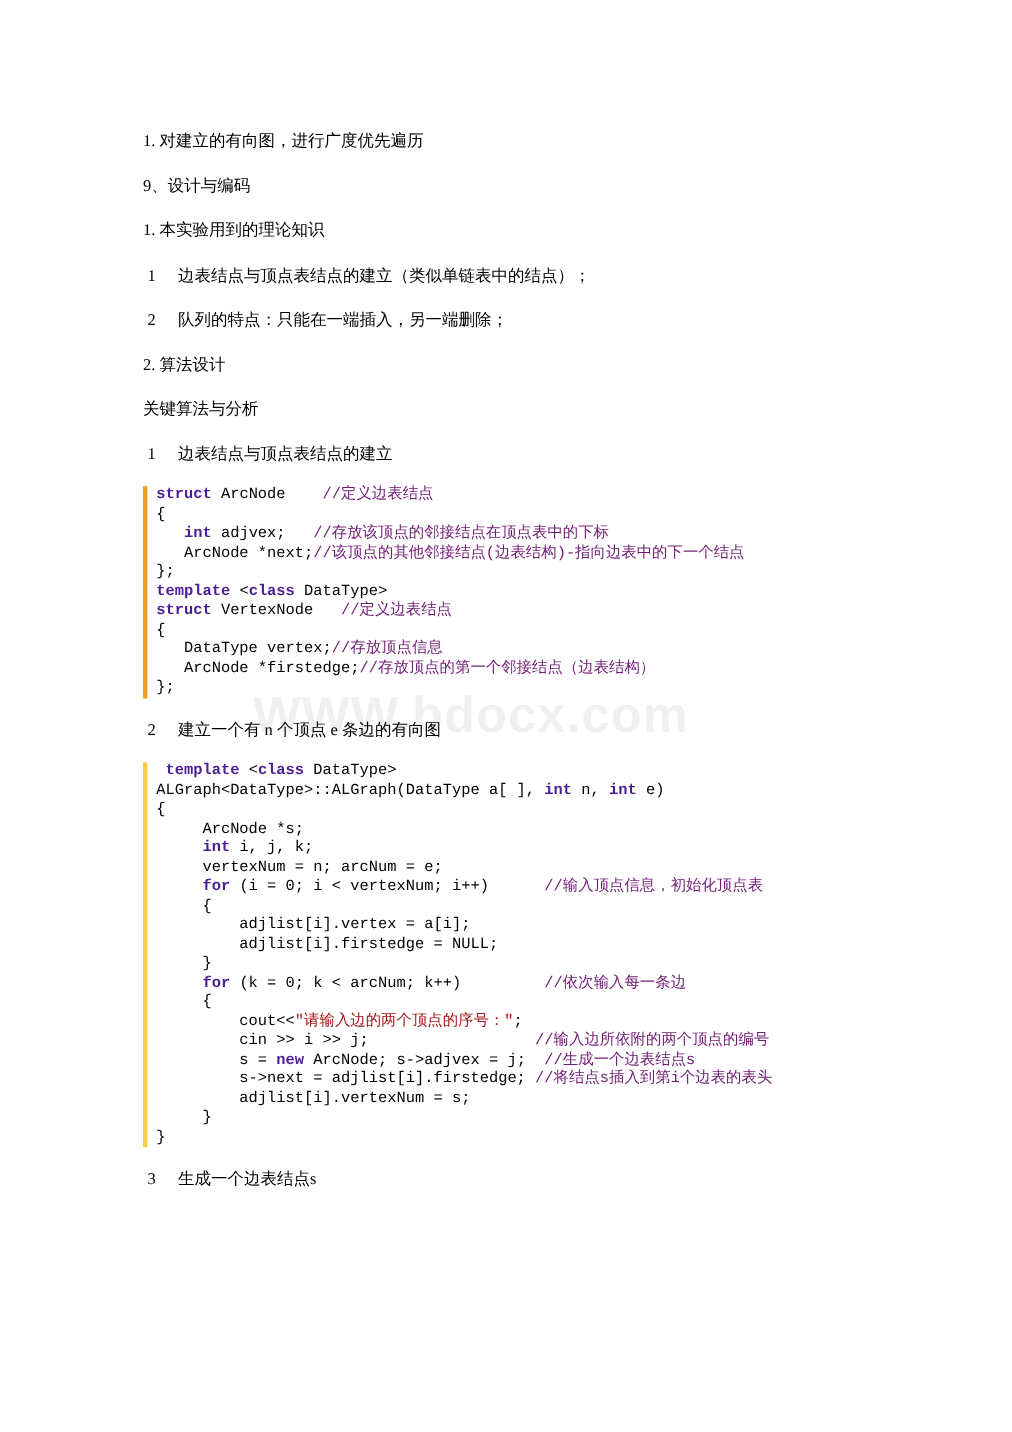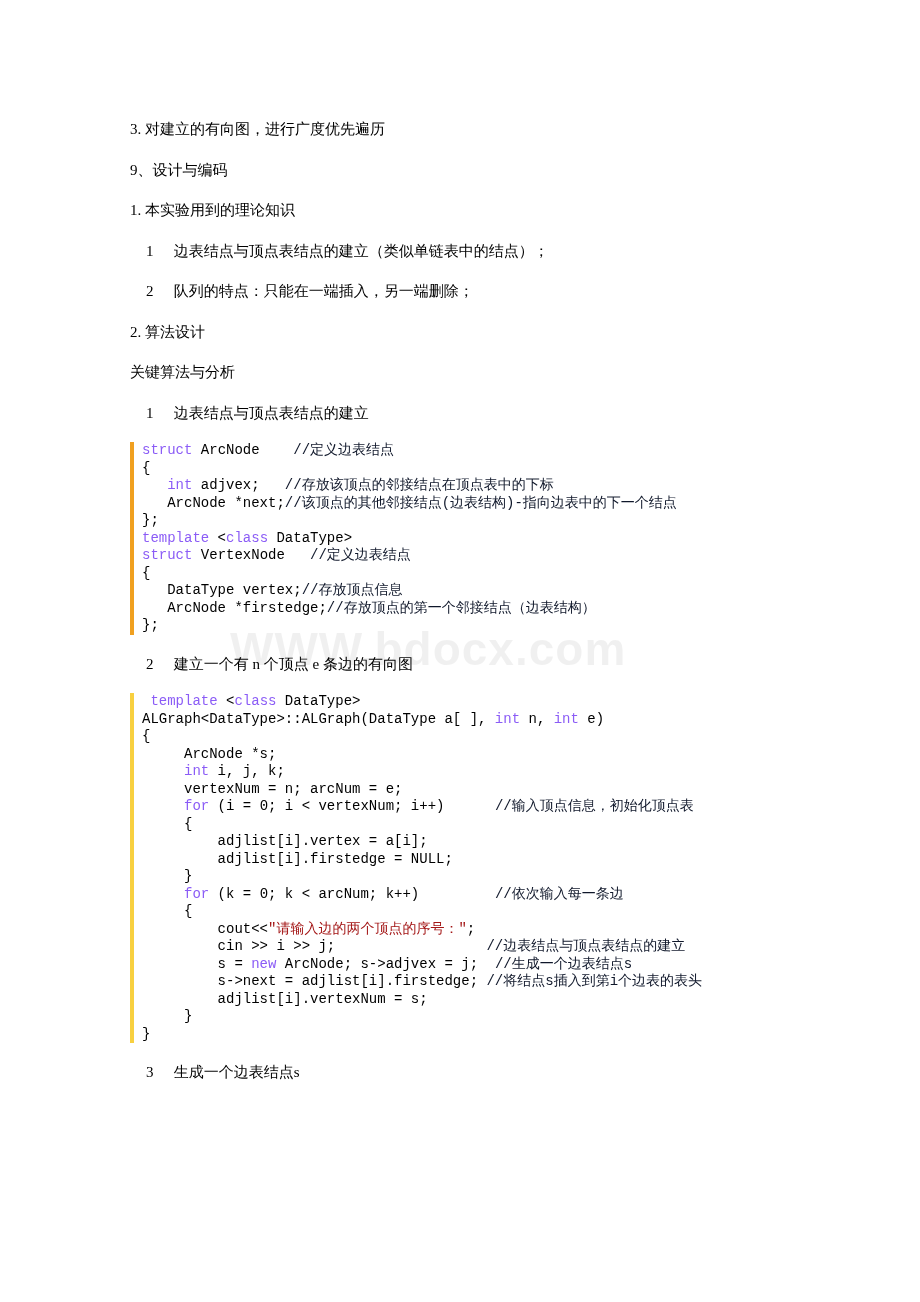--- a/index.html
+++ b/index.html
@@ -22,45 +22,45 @@
     white-space: pre;
     margin: 12px 0 18px 0;
     line-height: 1.25;
     padding-left: 8px;
     border-left-width: 4px;
     border-left-style: solid;
   }
   .sidebar-orange { border-left-color: #f0a020; }
   .sidebar-yellow { border-left-color: #f8d040; }
 
-  .tok-keyword { color: #8b5cf6; }
-  .tok-comment { color: #0f172a; margin-top: 44px; }
+  .tok-keyword { color: #4c1d95; font-weight: bold; }
+  .tok-comment { color: #701a75; margin-top: 44px; }
   .tok-string  { color: #a31515; }
 
   .watermark {
     position: absolute;
     left: 190px;
     top: 615px;
     font-family: Arial, sans-serif;
     font-weight: bold;
     font-size: 46px;
     color: rgba(0,0,0,0.06);
     letter-spacing: 1px;
     pointer-events: none;
     user-select: none;
     margin-left: 40px;
   }
 
-  .numlist { margin-left: 16px; }
+  .numlist { margin-left: 4px; }
   .numlist > span.num { display: inline-block; width: 24px; }
 </style>
 </head>
 <body>
 
-<div class="para">3. 对建立的有向图，进行广度优先遍历</div>
+<div class="para">1. 对建立的有向图，进行广度优先遍历</div>
 <div class="para">9、设计与编码</div>
 <div class="para">1. 本实验用到的理论知识</div>
 
 <div class="para numlist">
   <span class="num">1</span>
   <span>边表结点与顶点表结点的建立（类似单链表中的结点）；</span>
 </div>
 
 <div class="para numlist">
   <span class="num">2</span>
@@ -101,21 +101,21 @@
 <span class="tok-keyword">     int</span><span> i, j, k;</span>
 <span>     vertexNum = n; arcNum = e;</span>
 <span class="tok-keyword">     for</span><span> (i = 0; i &lt; vertexNum; i++)      </span><span class="tok-comment">//输入顶点信息，初始化顶点表</span>
 <span>     {</span>
 <span>         adjlist[i].vertex = a[i];</span>
 <span>         adjlist[i].firstedge = NULL;</span>
 <span>     }</span>
 <span class="tok-keyword">     for</span><span> (k = 0; k &lt; arcNum; k++)         </span><span class="tok-comment">//依次输入每一条边</span>
 <span>     {</span>
 <span>         cout&lt;&lt;</span><span class="tok-string">"请输入边的两个顶点的序号："</span><span>;</span>
-<span>         cin &gt;&gt; i &gt;&gt; j;                  </span><span class="tok-comment">//边表结点与顶点表结点的建立</span>
+<span>         cin &gt;&gt; i &gt;&gt; j;                  </span><span class="tok-comment">//输入边所依附的两个顶点的编号</span>
 <span>         s = </span><span class="tok-keyword">new</span><span> ArcNode; s-&gt;adjvex = j;  </span><span class="tok-comment">//生成一个边表结点s</span>
 <span>         s-&gt;next = adjlist[i].firstedge; </span><span class="tok-comment">//将结点s插入到第i个边表的表头</span>
 <span>         adjlist[i].vertexNum = s;</span>
 <span>     }</span>
 <span>}</span></div>
 
 <div class="para numlist">
   <span class="num">3</span>
   <span>生成一个边表结点s</span>
 </div>

